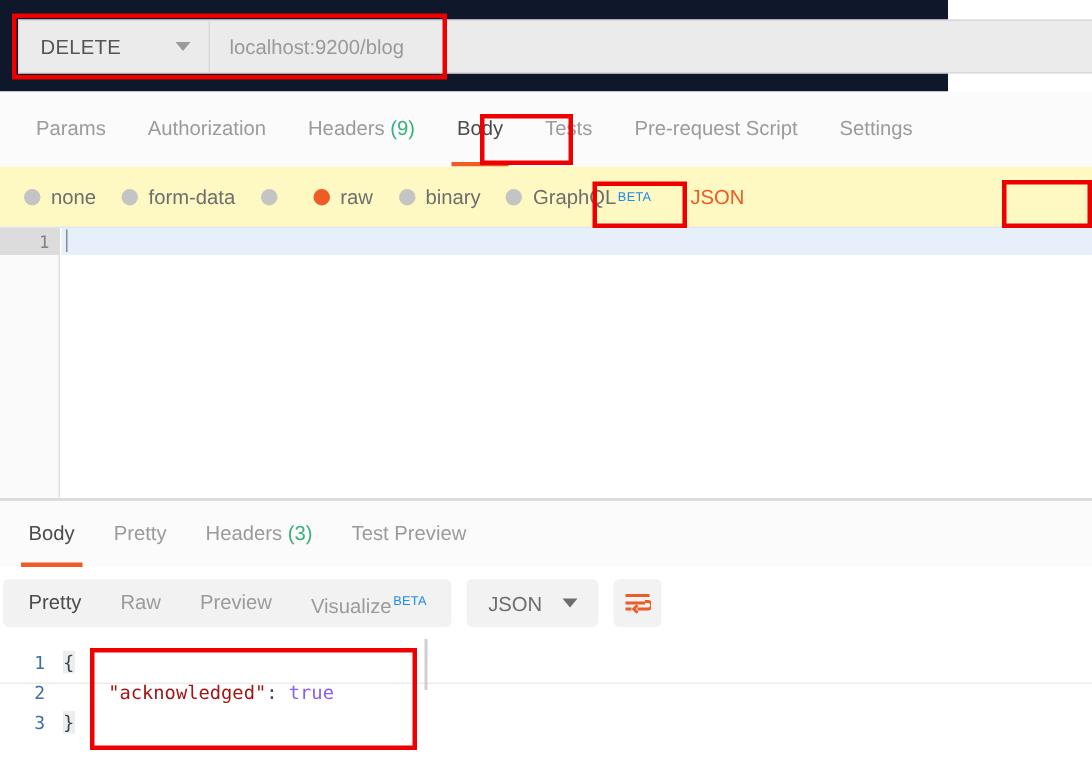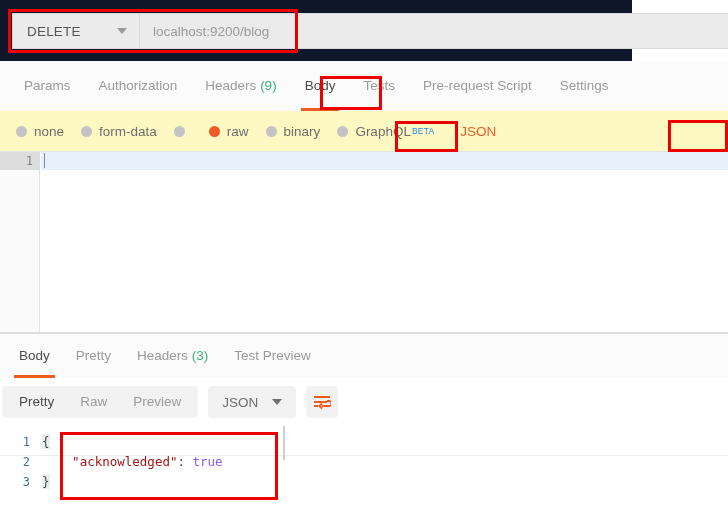--- a/index.html
+++ b/index.html
@@ -432,20 +432,23 @@
   <div class="seg-group">
     <div class="seg active">
       <span>Pretty</span>
     </div>
     <div class="seg">
       <span>Raw</span>
     </div>
     <div class="seg">
       <span>Preview</span>
     </div>
+    <div class="seg">
+      <span>Visualize</span><span class="beta-sup">BETA</span>
+    </div>
   </div>
   <div class="dropdown-pill">
     <span class="dd-label">JSON</span>
     <span class="caret-dark"></span>
   </div>
   <div class="wrap-btn">
     <svg width="18" height="16" viewBox="0 0 18 16">
       <rect x="1" y="2" width="16" height="2" fill="#ef5b25"></rect>
       <rect x="1" y="7" width="13" height="2" fill="#ef5b25"></rect>
       <path d="M14 7 h2 a2.5 2.5 0 0 1 0 5 h-7" stroke="#ef5b25" stroke-width="2" fill="none"></path>

